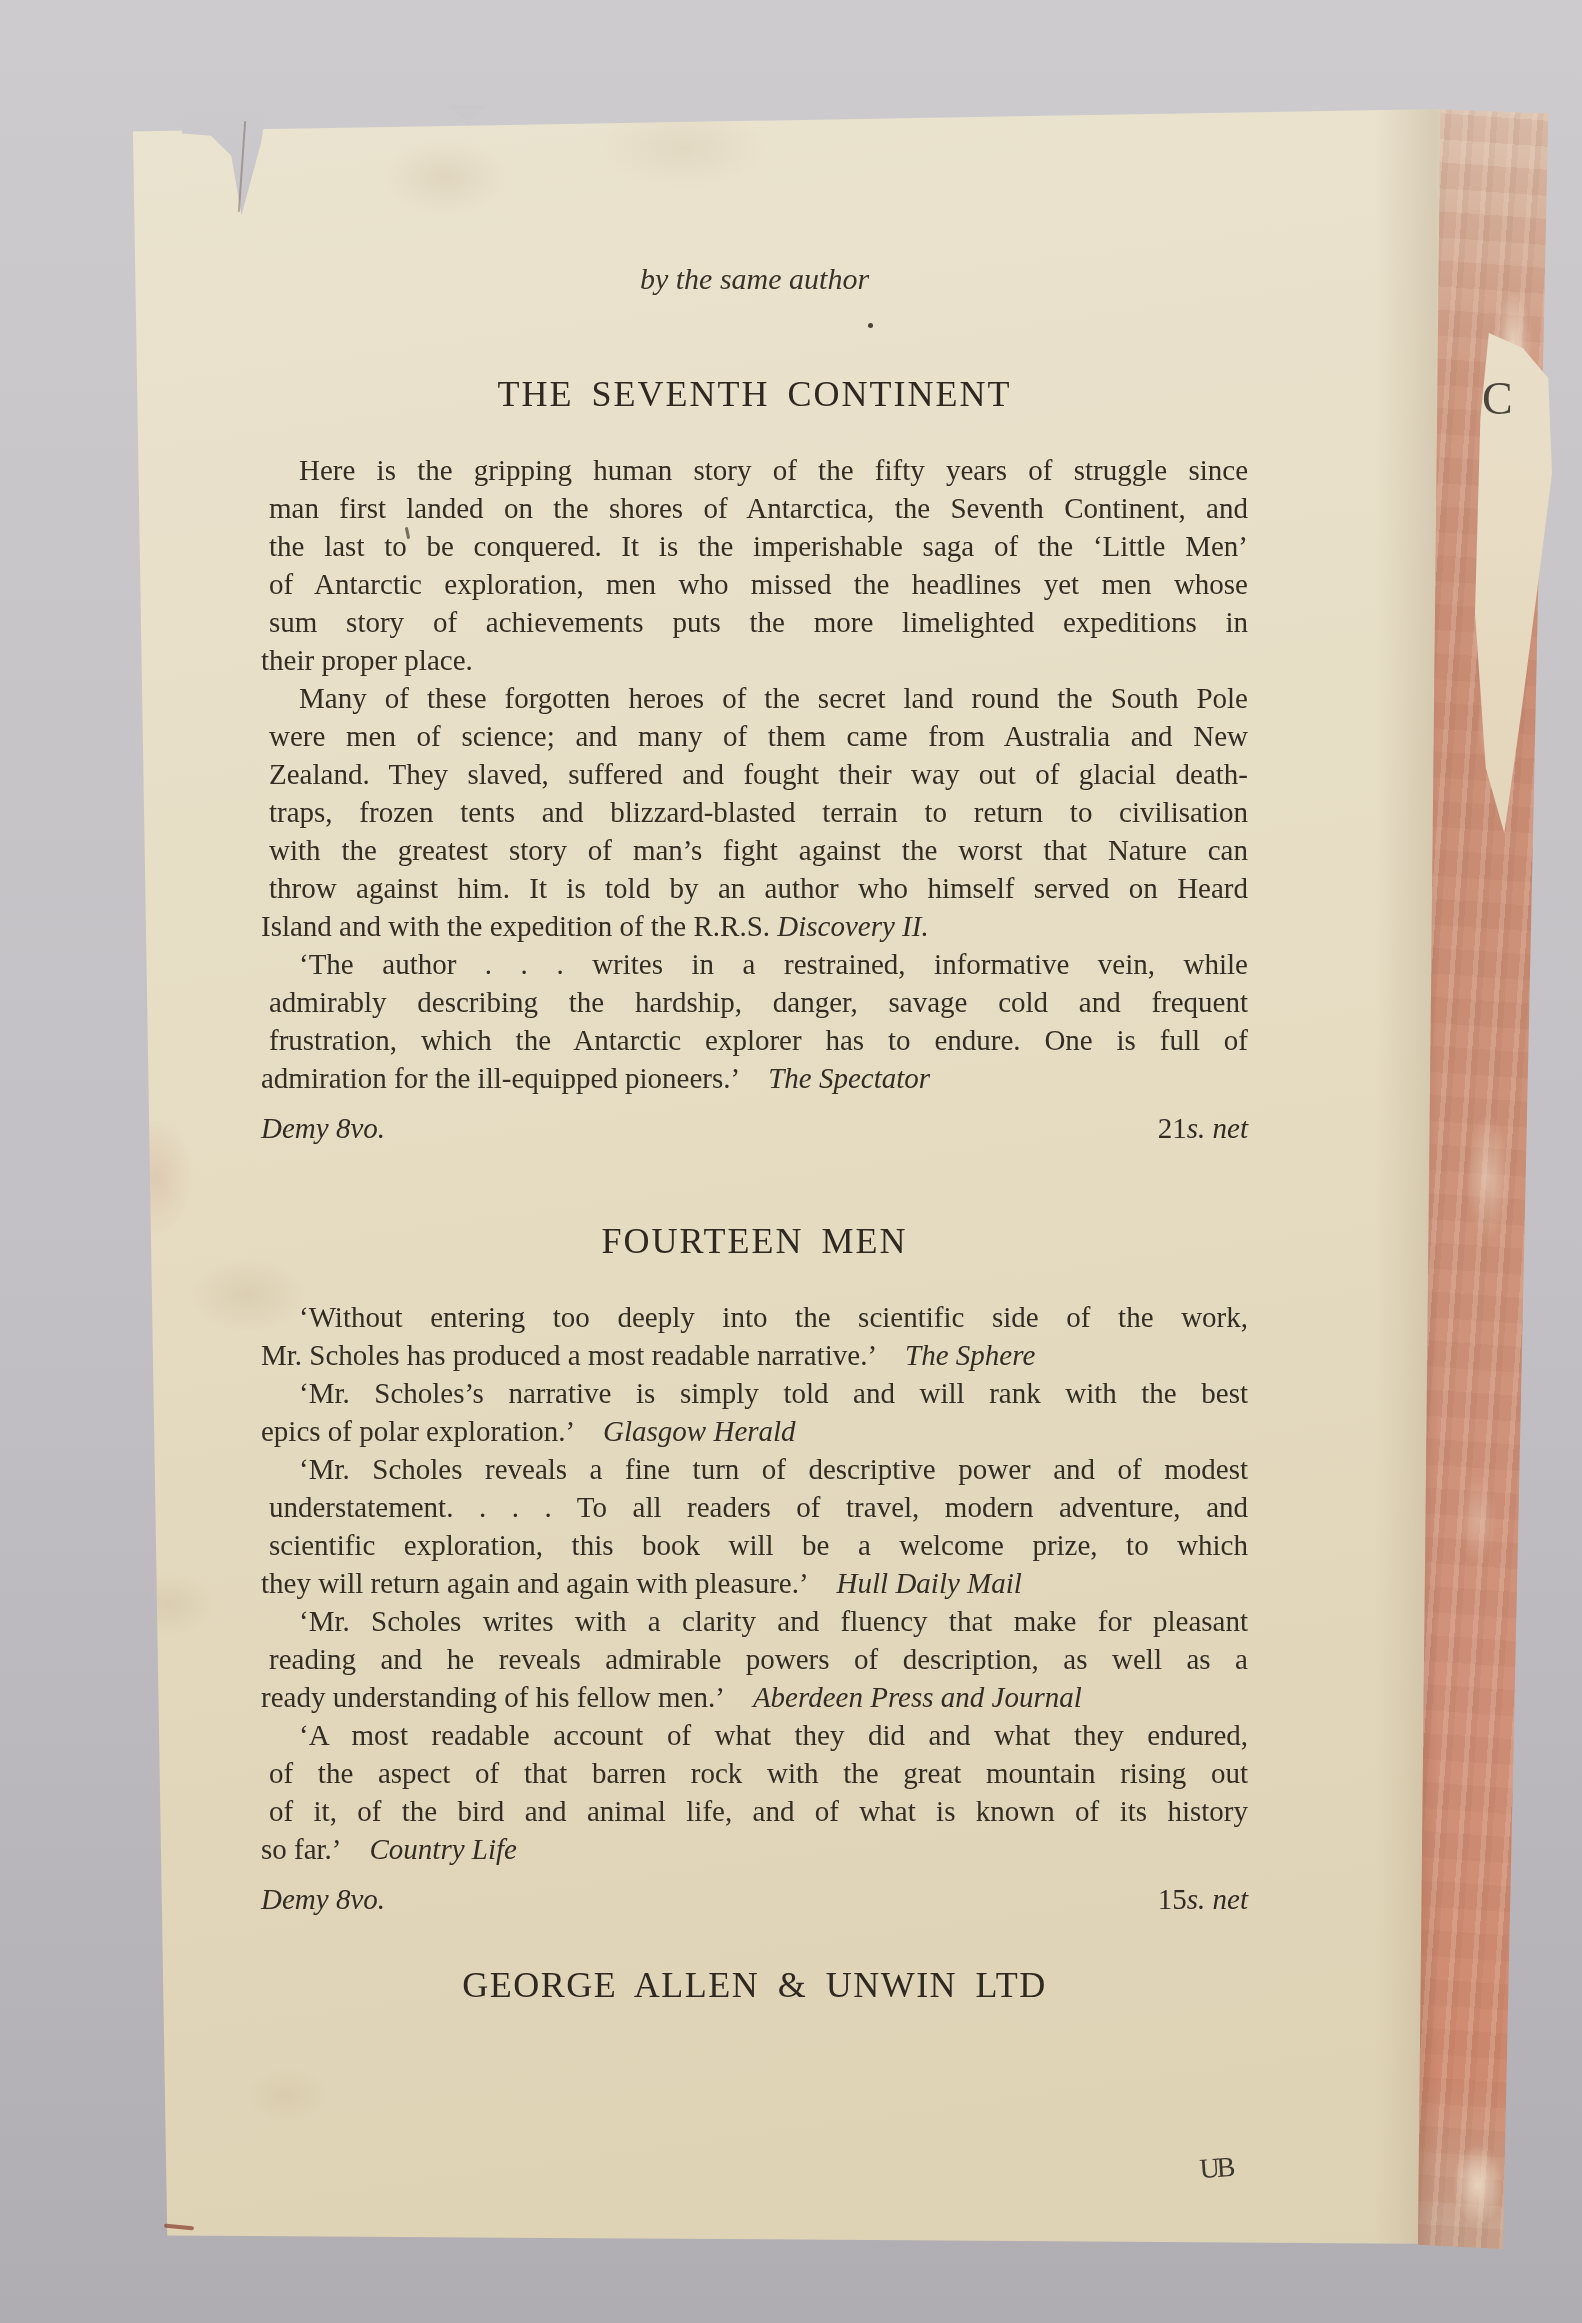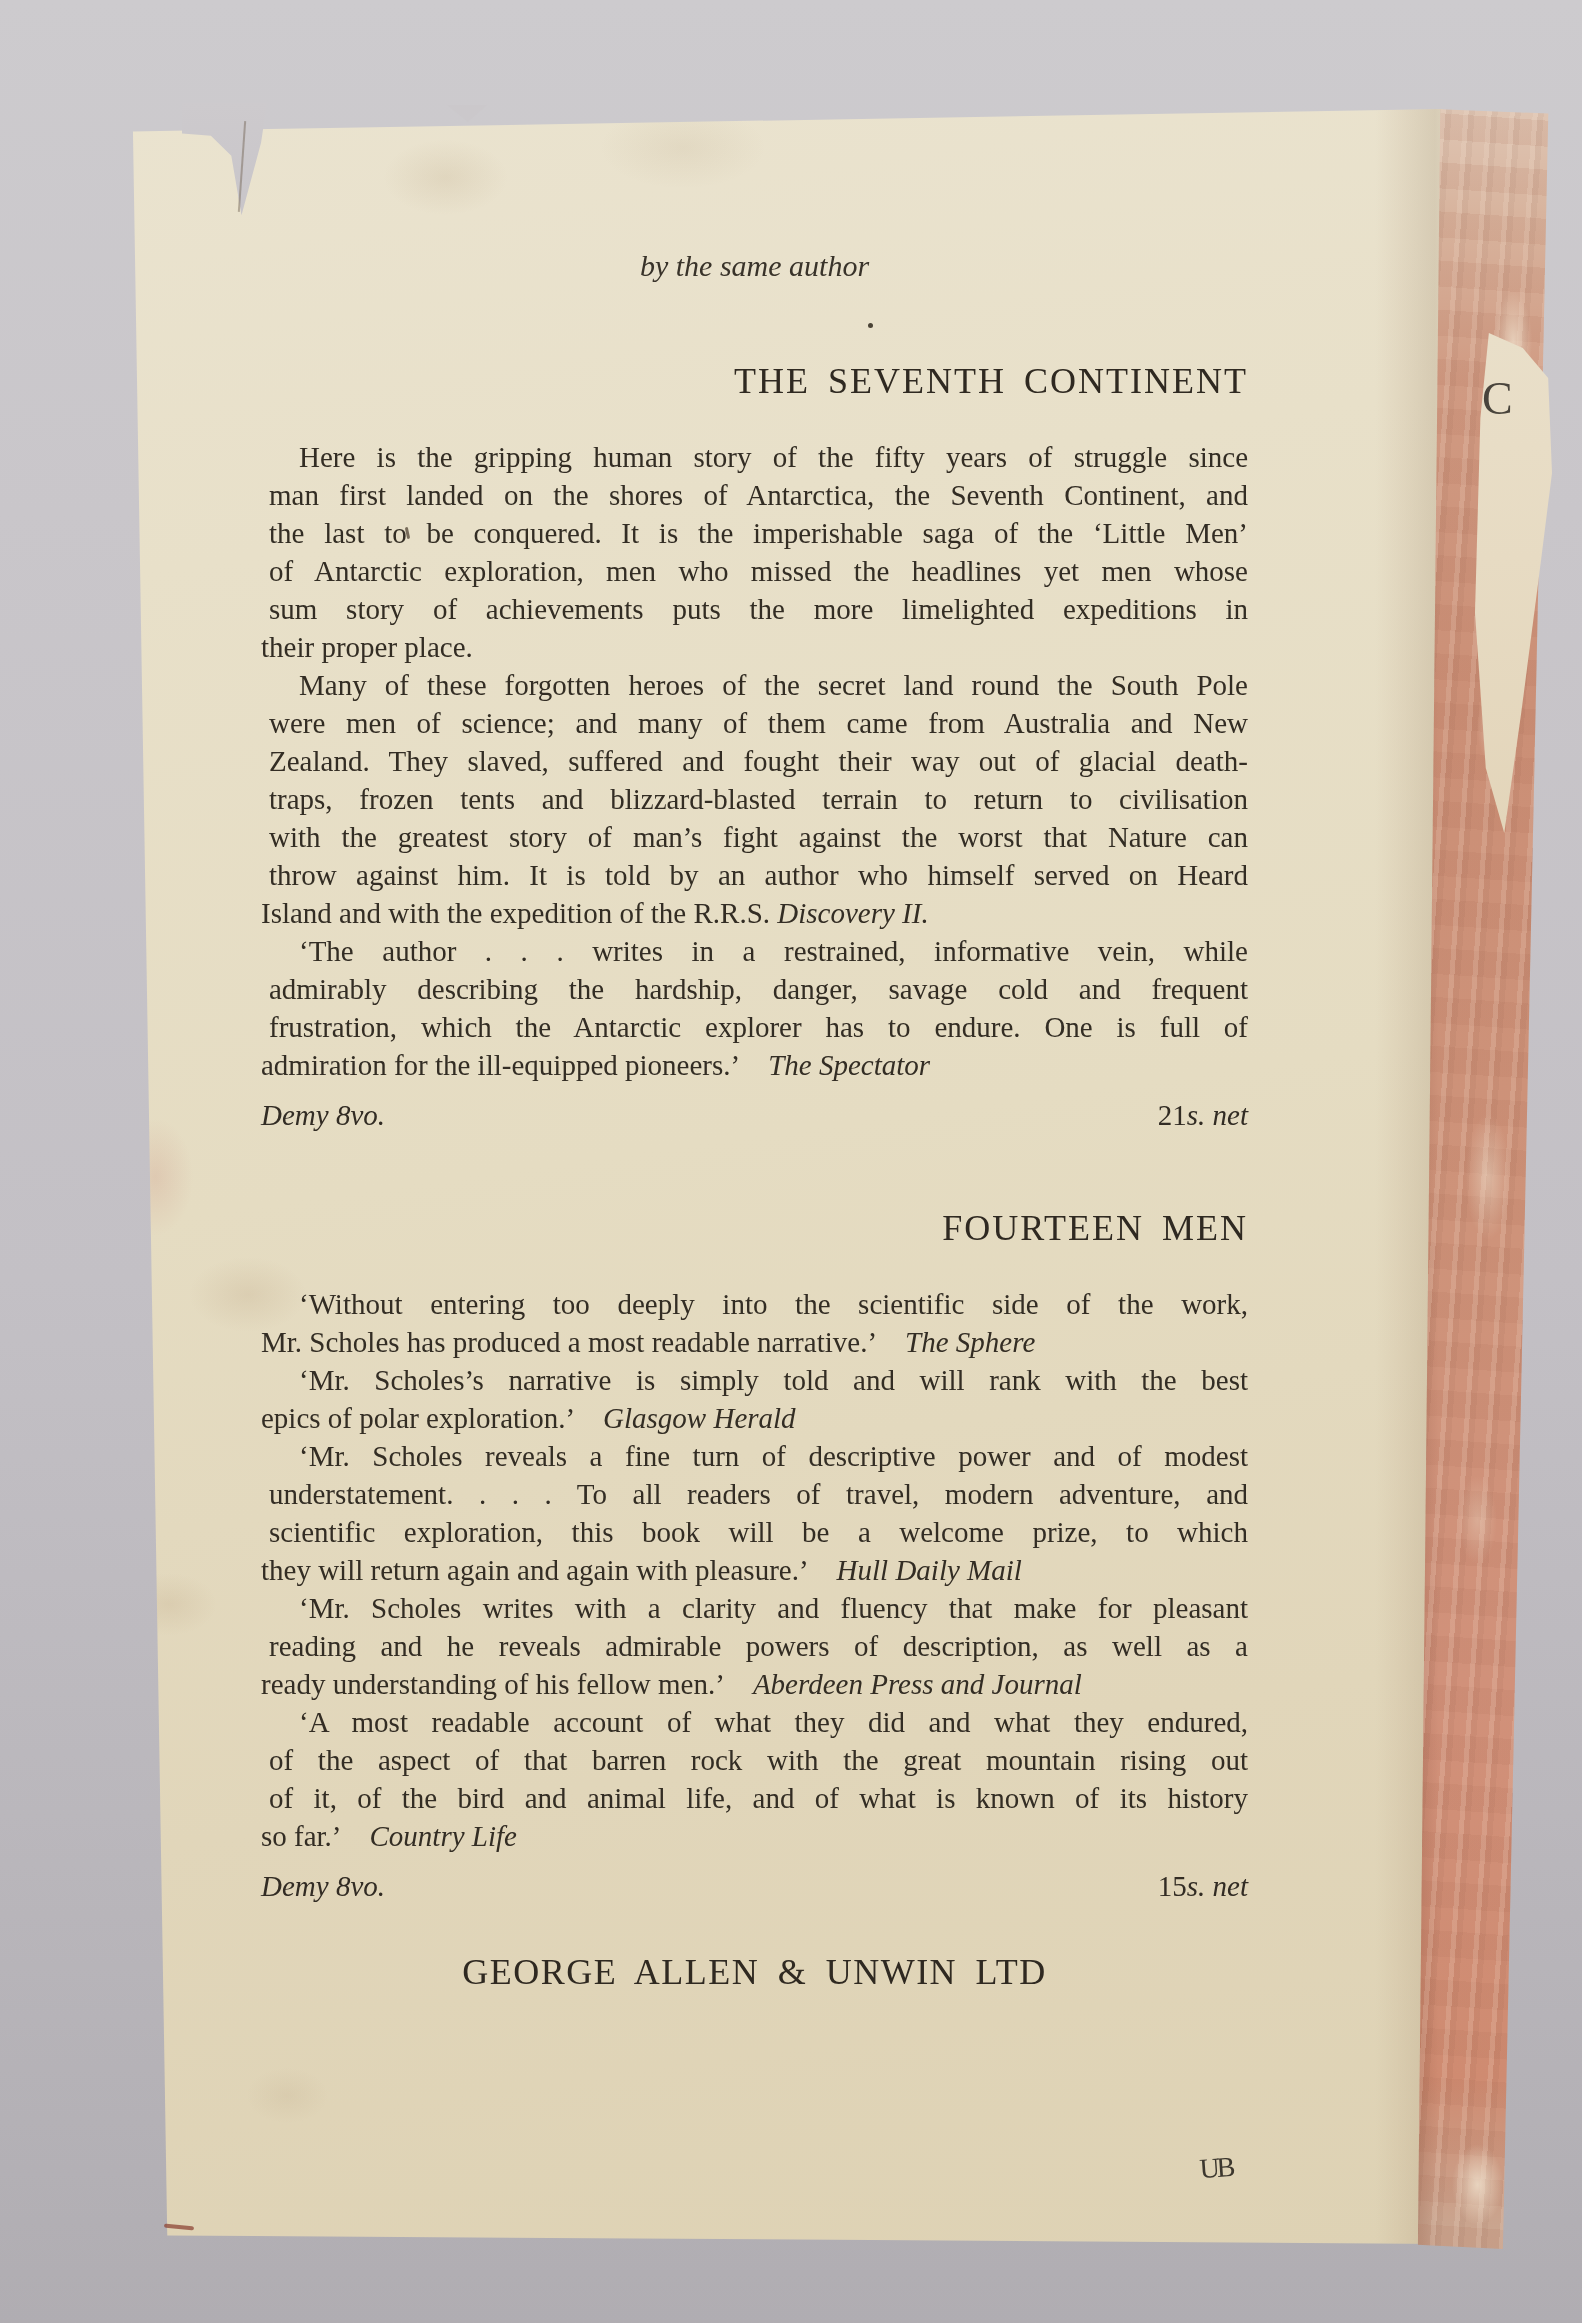--- a/index.html
+++ b/index.html
@@ -21,23 +21,23 @@
     background:
       radial-gradient(89px 54px at 24% 3.2%,rgba(160,130,90,.13),transparent 70%),
       radial-gradient(119px 59px at 42% 1.8%,rgba(150,120,80,.09),transparent 70%),
       radial-gradient(54px 84px at 2% 50%,rgba(196,125,112,.20),transparent 70%),
       radial-gradient(84px 54px at 9% 55.5%,rgba(150,110,70,.12),transparent 70%),
       radial-gradient(69px 45px at 3% 70%,rgba(150,110,70,.11),transparent 70%),
       radial-gradient(59px 40px at 12% 93%,rgba(140,105,70,.08),transparent 70%),
       linear-gradient(90deg,rgba(0,0,0,0) 94.5%,rgba(140,100,70,.08) 96.5%,rgba(120,90,60,.16) 99%,rgba(120,90,60,.10) 100%);
   }
   
-  .column{position:absolute;left:132px;top:1px;width:987px;}
+  .column{position:absolute;left:132px;top:14px;width:987px;}
   .byline{margin-top:135px;text-align:center;font-style:italic;font-size:30px;line-height:42px;color:#39332a;}
-  .heading{margin-top:71px;text-align:right;font-size:36px;line-height:46px;letter-spacing:2px;word-spacing:7px;color:#2f2921;}
+  .heading{margin-top:71px;text-align:center;font-size:36px;line-height:46px;letter-spacing:2px;word-spacing:7px;color:#2f2921;}
   .heading + .para{margin-top:34px;}
   .line{font-size:29px;line-height:38px;color:#332d24;}
   .just{text-align:justify;text-align-last:justify;margin-left:8px;}
   .indent{text-indent:30px;}
   .it{font-style:italic;}
   .attr{font-style:italic;margin-left:28px;}
   .price{display:flex;justify-content:space-between;font-size:29px;line-height:38px;margin-top:12px;margin-bottom:6px;}
   .publisher{margin-top:46px;text-align:center;font-size:36px;letter-spacing:1.5px;word-spacing:8px;color:#2f2921;font-family:Liberation Serif, serif;}
   
   .logo{

